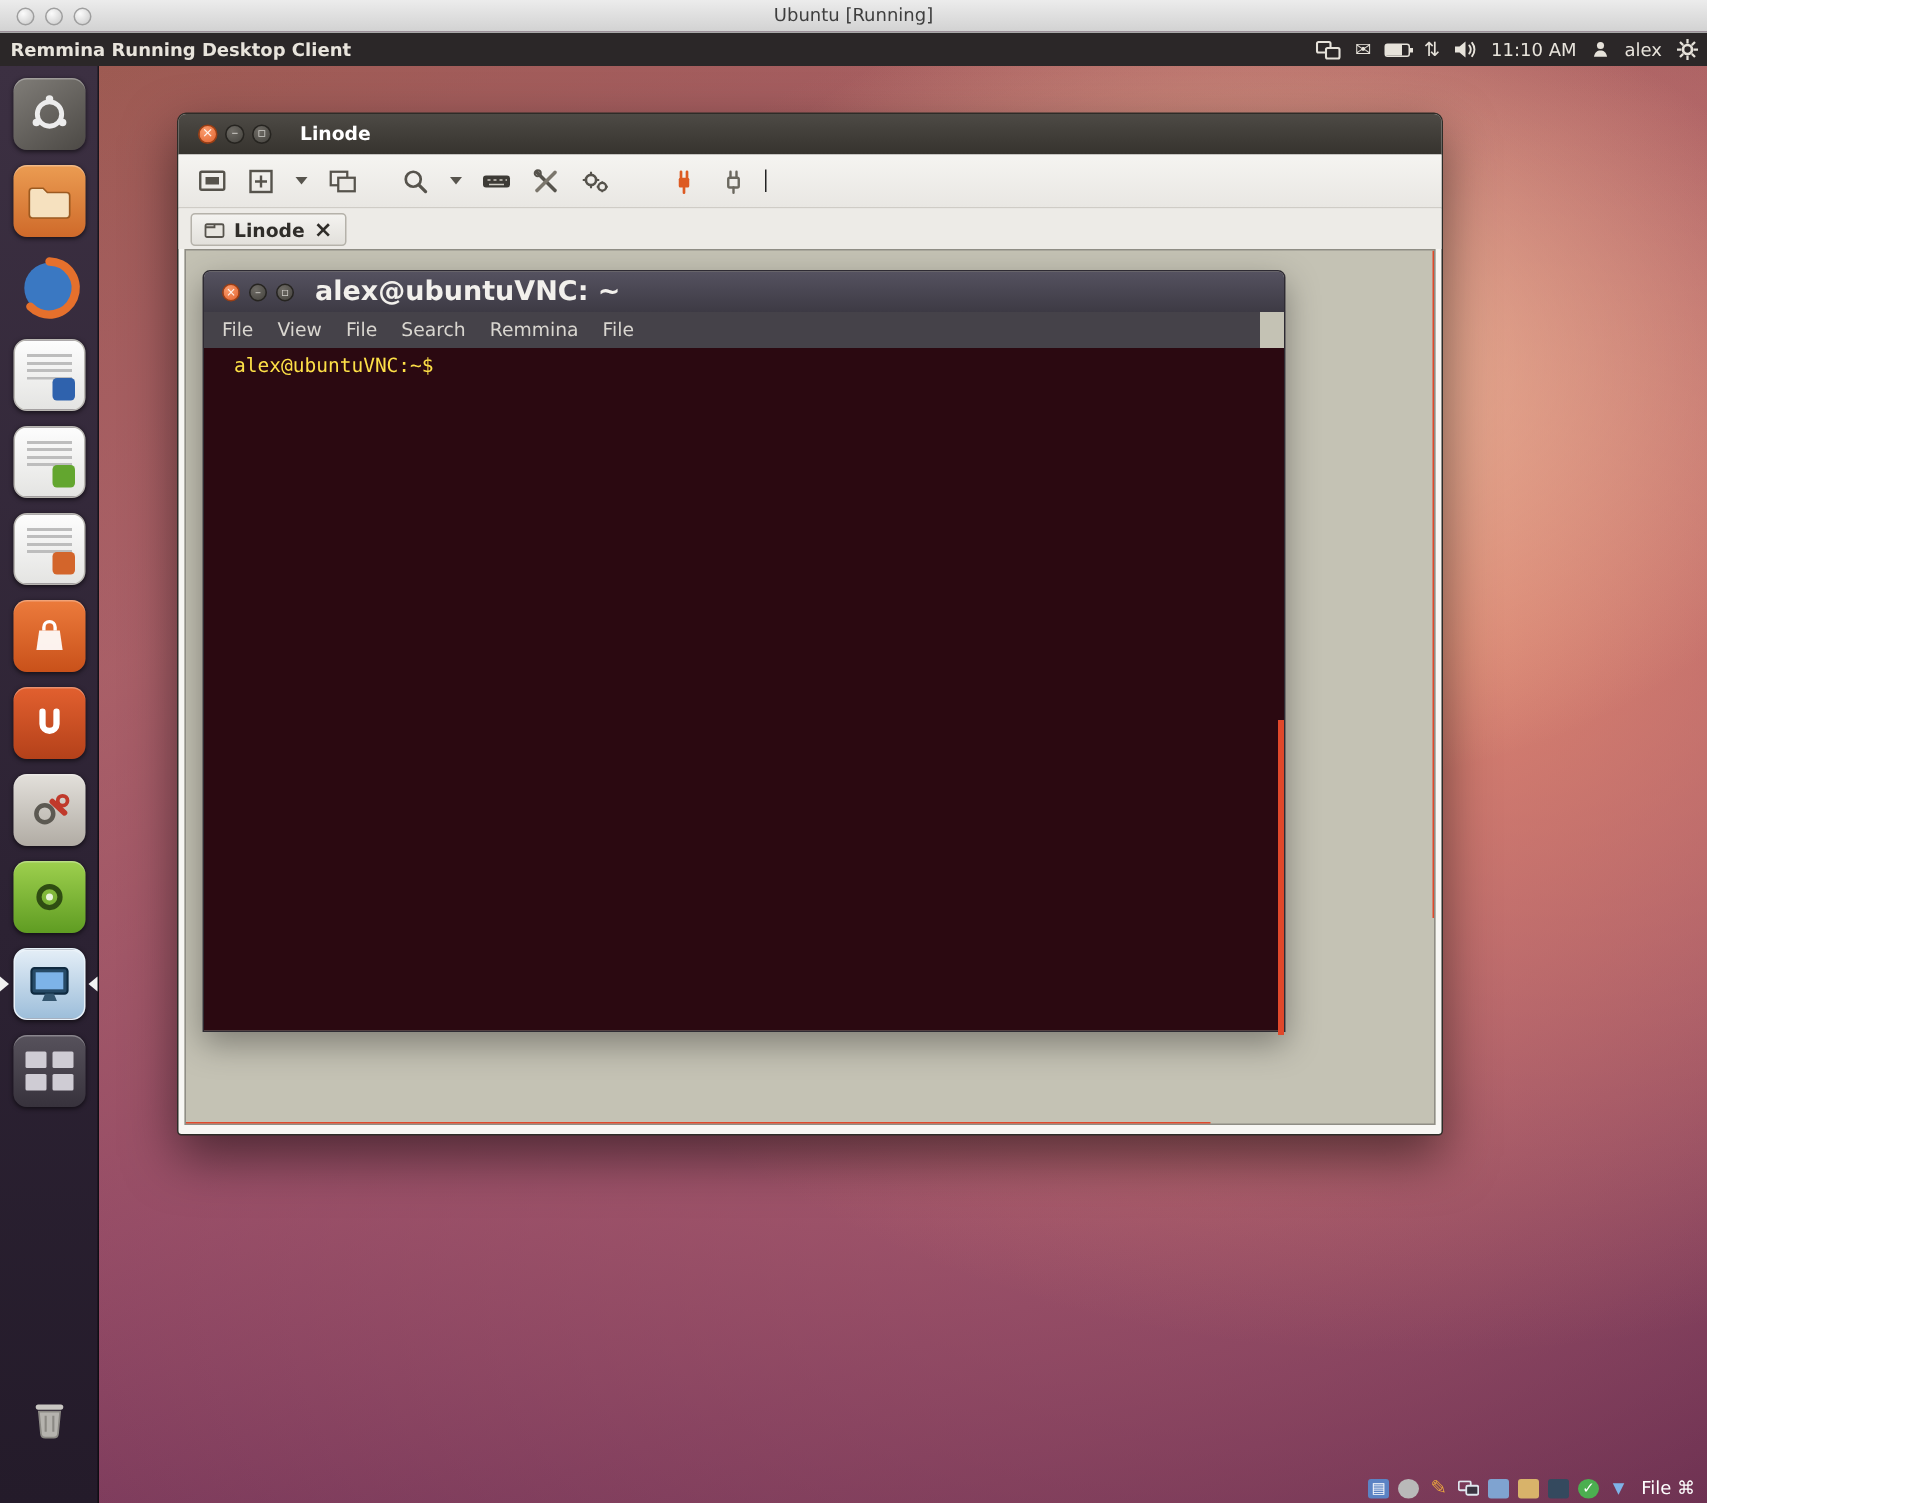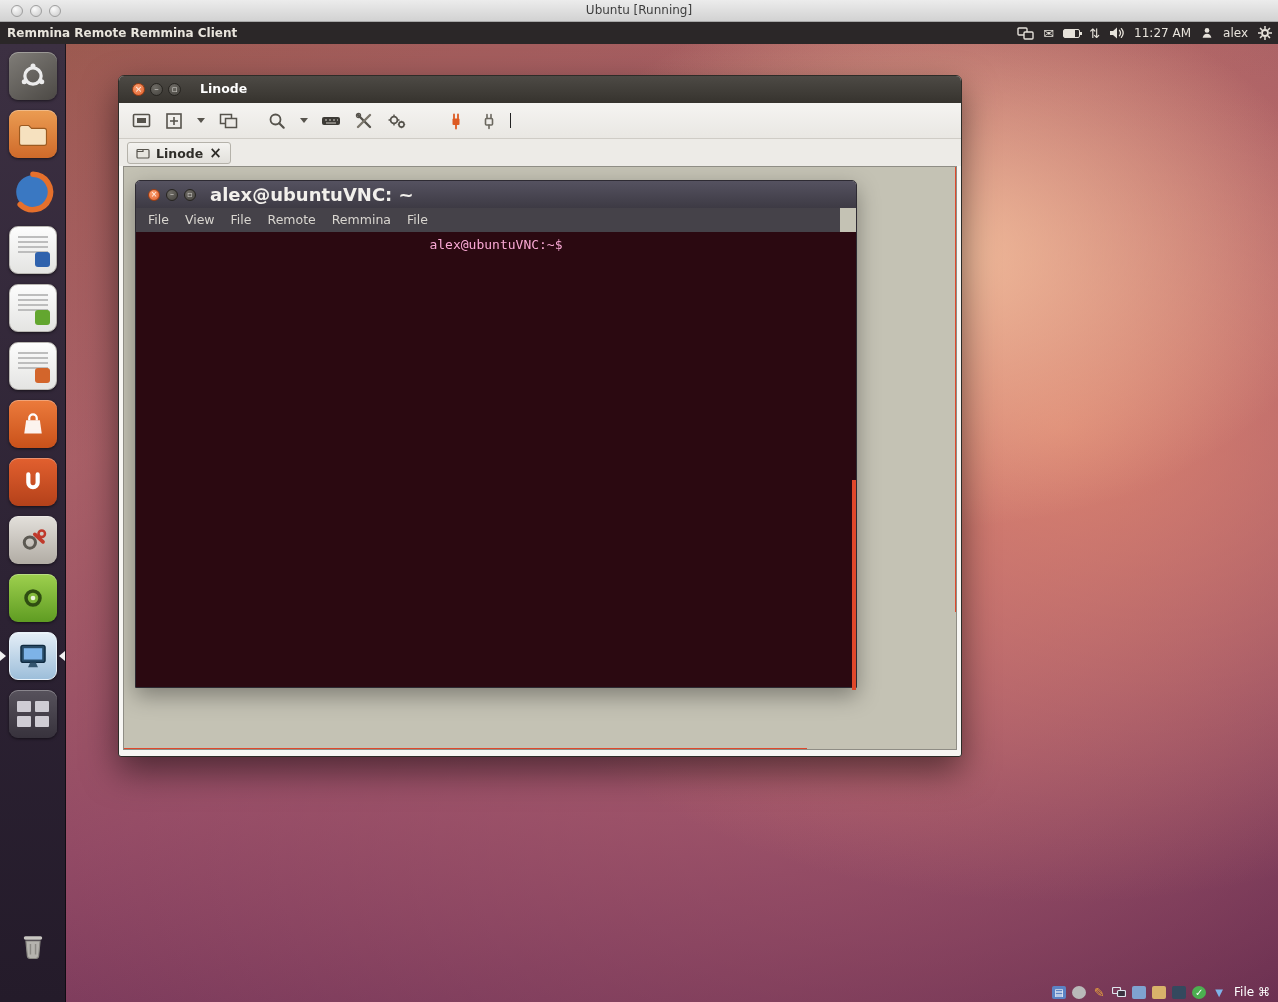--- a/index.html
+++ b/index.html
@@ -1,17 +1,17 @@
 <!DOCTYPE html>
 <html><head>
 <meta charset="utf-8">
 <style>
   * { box-sizing: border-box; margin: 0; padding: 0; }
   body { width: 1278px; height: 1002px; overflow: hidden; font-family: "DejaVu Sans", sans-serif; }
-  .stage { position: relative; width: 1278px; height: 1002px; overflow: hidden; background: #531f46; }
+  .stage { position: relative; width: 1138px; height: 1002px; overflow: hidden; background: #531f46; }
 
   
   .macbar { position: absolute; left: 0; top: 0; width: 100%; height: 22px;
     background: linear-gradient(#ececec, #d2d2d2); border-bottom: 1px solid #a8a8a8; z-index: 50; }
   .traffic { position: absolute; left: 11px; top: 5px; display: flex; gap: 7px; }
   .traffic span { width: 12px; height: 12px; border-radius: 50%;
     background: radial-gradient(circle at 35% 30%, #fbfbfb, #c9c9c9); border: 1px solid #9e9e9e; }
   .macbar-title { position: absolute; left: 0; right: 0; text-align: center; line-height: 21px;
     font-size: 12px; color: #3e3e3e; }
 
@@ -98,21 +98,21 @@
     border: 1px solid #2e2b33; border-radius: 5px 5px 0 0; box-shadow: 0 8px 22px rgba(0,0,0,.35); }
   .term-title { position: absolute; left: 0; top: 0; right: 0; height: 27px;
     background: linear-gradient(#555260, #3d3a44); border-radius: 4px 4px 0 0; }
   .term-btns { position: absolute; left: 12px; top: 8px; display: flex; gap: 6px; }
   .term-btns .wbtn { width: 12px; height: 12px; font-size: 8px; }
   .term-title-text { position: absolute; left: 74px; top: 0; line-height: 27px; color: #f2f0ec; font-size: 18px; font-weight: bold; }
   .term-menubar { position: absolute; left: 0; top: 27px; right: 16px; height: 24px; background: #454249;
     display: flex; align-items: center; padding-left: 4px; }
   .term-menu-item { font-size: 12.5px; color: #d9d6d0; padding: 0 8px; line-height: 24px; }
   .term-body { position: absolute; left: 0; top: 51px; right: 0; bottom: 0; background: #2b0911;
-    font-family: "DejaVu Sans Mono", monospace; font-size: 13px; color: #f9a8d4; padding: 5px 20px; text-align: center; }
+    font-family: "DejaVu Sans Mono", monospace; font-size: 13px; color: #fde047; padding: 5px 20px; }
 
   
   .vbox-status { position: absolute; right: 8px; bottom: 3px; display: flex; align-items: center; gap: 6px; z-index: 45; }
   .vb { width: 14px; height: 13px; border-radius: 2px; display: flex; align-items: center; justify-content: center;
     font-size: 10px; color: #fff; }
   .vb-label { color: #fff; font-size: 12px; padding-left: 2px; }
 </style>
 </head>
 <body>
 
@@ -121,40 +121,40 @@
   <div class="macbar">
     <div class="traffic">
       <span></span>
       <span></span>
       <span></span>
     </div>
     <div class="macbar-title">Ubuntu [Running]</div>
   </div>
 
   <div class="panel">
-    <div class="panel-left">Remmina Remote Remmina Client</div>
+    <div class="panel-left">Remmina Running Desktop Client</div>
     <div class="panel-right">
       <span class="picon">
         <svg width="17" height="15" viewBox="0 0 17 15">
             <rect x="1" y="2" width="9" height="7" rx="1" fill="none" stroke="#e6e2da" stroke-width="1.4"></rect>
             <rect x="7" y="6" width="9" height="7" rx="1" fill="#2b2728" stroke="#e6e2da" stroke-width="1.4"></rect>
           </svg>
       </span>
       <span class="picon glyph">✉</span>
       <span class="picon">
           <span class="battery"></span>
         </span>
       <span class="picon glyph">⇅</span>
       <span class="picon">
         <svg width="16" height="14" viewBox="0 0 16 14">
             <path d="M1 5h3l4-3.4v10.8L4 9H1z" fill="#e6e2da"></path>
             <path d="M10.5 4.3a4.4 4.4 0 0 1 0 5.4 M12.4 2.6a7 7 0 0 1 0 8.8" stroke="#e6e2da" fill="none" stroke-width="1.3" stroke-linecap="round"></path>
           </svg>
       </span>
-      <span class="panel-text">11:27 AM</span>
+      <span class="panel-text">11:10 AM</span>
       <span class="picon">
         <svg width="14" height="14" viewBox="0 0 16 16">
             <circle cx="8" cy="5" r="2.7" fill="#e6e2da"></circle>
             <path d="M3 13.5c.6-3.2 2.5-4.7 5-4.7s4.4 1.5 5 4.7z" fill="#e6e2da"></path>
           </svg>
       </span>
       <span class="panel-text">alex</span>
       <span class="picon">
         <svg width="16" height="16" viewBox="0 0 16 16">
             <circle cx="8" cy="8" r="3" fill="none" stroke="#e6e2da" stroke-width="1.8"></circle>
@@ -344,21 +344,21 @@
               <span class="wbtn close">×</span>
               <span class="wbtn gray">–</span>
               <span class="wbtn gray">▫</span>
             </div>
             <span class="term-title-text">alex@ubuntuVNC: ~</span>
           </div>
           <div class="term-menubar">
             <span class="term-menu-item">File</span>
             <span class="term-menu-item">View</span>
             <span class="term-menu-item">File</span>
-            <span class="term-menu-item">Remote</span>
+            <span class="term-menu-item">Search</span>
             <span class="term-menu-item">Remmina</span>
             <span class="term-menu-item">File</span>
           </div>
           <div class="term-body">
             <span>alex@ubuntuVNC:~$</span>
           </div>
         </div>
 
         <div class="art" style="left:728px;top:313px;width:4px;height:210px"></div>
         <div class="art" style="left:831px;top:0;width:3px;height:445px"></div>

